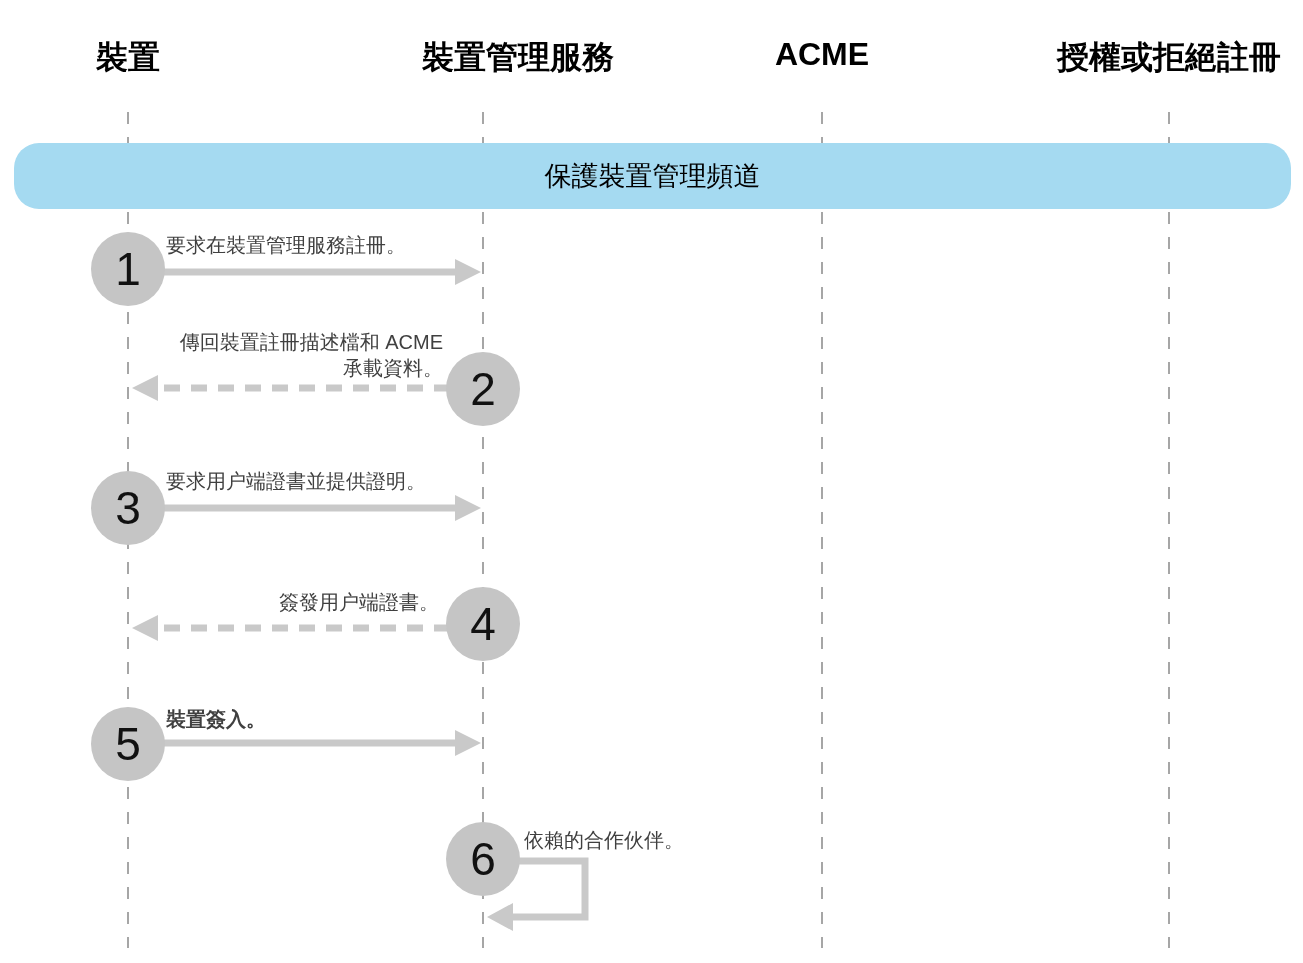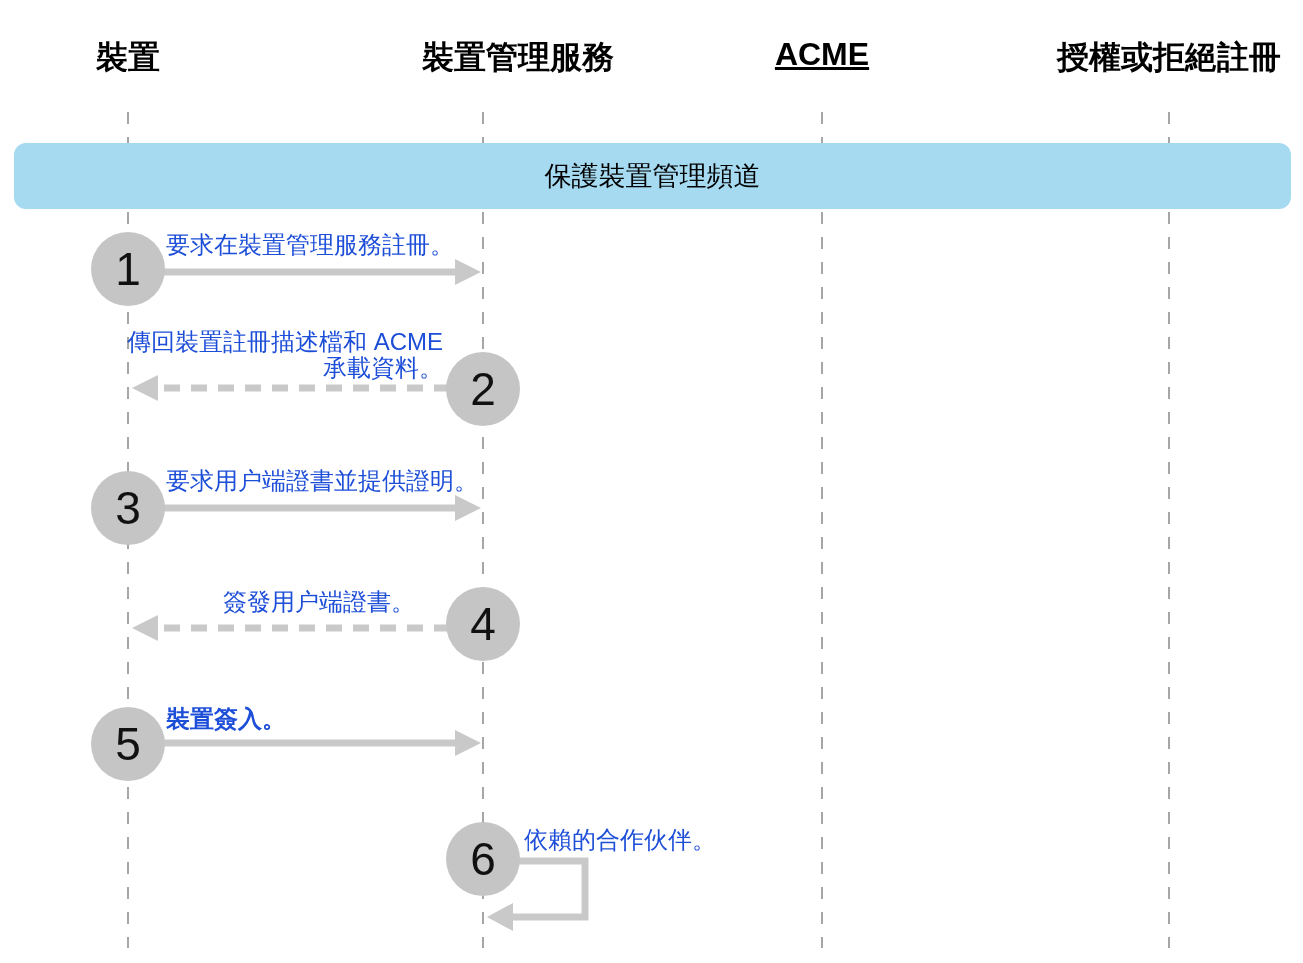--- a/index.html
+++ b/index.html
@@ -20,21 +20,21 @@
     position: absolute;
     top: 36px;
     transform: translateX(-50%);
     font-size: 32px;
     font-weight: 600;
     color: #000000;
     white-space: nowrap;
   }
   .actor-device            { left: 128px; }
   .actor-dms               { left: 483px; margin-left: 35px; }
-  .actor-acme              { left: 822px; text-decoration: underline; }
+  .actor-acme              { left: 822px; }
   .actor-partner           { left: 1169px; }
   
   .lifeline {
     position: absolute;
     top: 112px;
     width: 2px;
     height: 836px;
     background: repeating-linear-gradient(
       to bottom,
       #a6a6a6 0px, #a6a6a6 12px,
@@ -47,21 +47,21 @@
   .lifeline-acme    { left: 821px; }
   .lifeline-partner { left: 1168px; }
   
   .banner {
     position: absolute;
     left: 14px;
     top: 143px;
     width: 1277px;
     height: 66px;
     background: #a5daf1;
-    border-radius: 12px;
+    border-radius: 25px;
     display: flex;
     align-items: center;
     justify-content: center;
     z-index: 2;
   }
   .banner-label {
     font-size: 27px;
     font-weight: 500;
     color: #000000;
   }
@@ -93,31 +93,31 @@
   }
   .circle-1 { left: 91px;  top: 232px; }
   .circle-2 { left: 446px; top: 352px; }
   .circle-3 { left: 91px;  top: 471px; }
   .circle-4 { left: 446px; top: 587px; }
   .circle-5 { left: 91px;  top: 707px; }
   .circle-6 { left: 446px; top: 822px; }
   
   .step-label {
     position: absolute;
-    font-size: 24px;
+    font-size: 20px;
     font-weight: 500;
-    color: #1d4ed8;
+    color: #404040;
     line-height: 26px;
     white-space: nowrap;
     z-index: 4;
   }
   .label-1 { left: 166px; top: 232px; }
   .label-2 { right: 860px; top: 329px; text-align: right; }
   .label-3 { left: 166px; top: 468px; }
-  .label-4 { right: 888px; top: 589px; text-align: left; }
+  .label-4 { right: 864px; top: 589px; text-align: left; }
   .label-5 { left: 166px; top: 706px; font-weight: bold; }
   .label-6 { left: 524px; top: 827px; }
 </style>
 </head>
 <body>
 
 <div id="canvas">
 
   <div class="actor-label actor-device">裝置</div>
   <div class="actor-label actor-dms">裝置管理服務</div>

